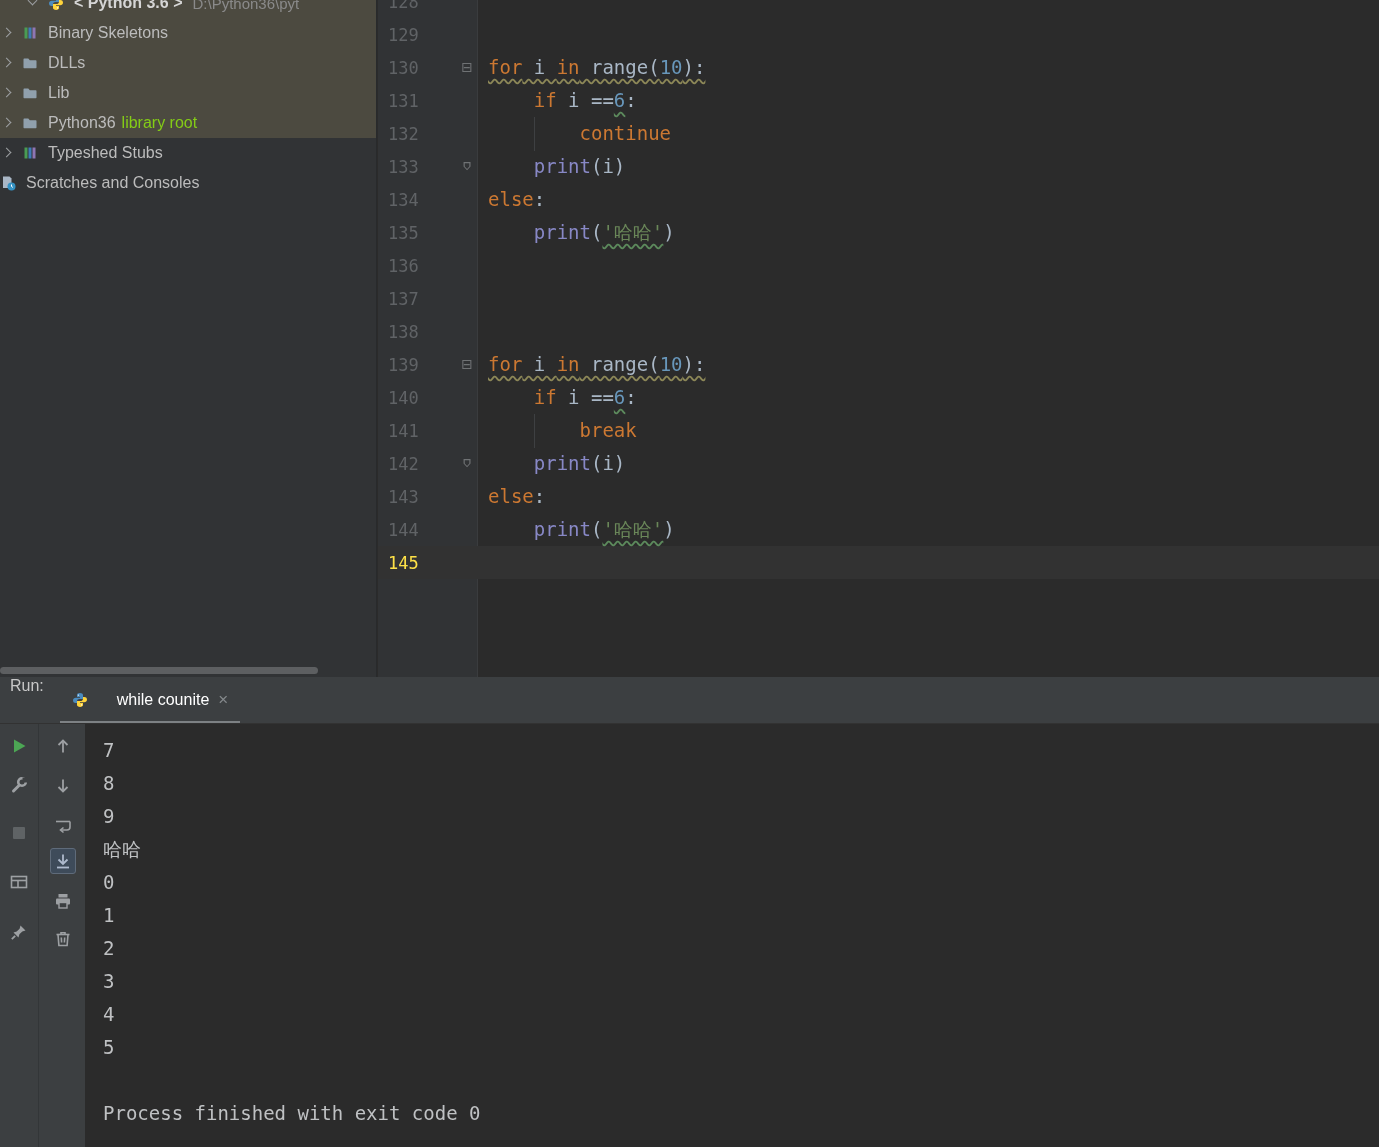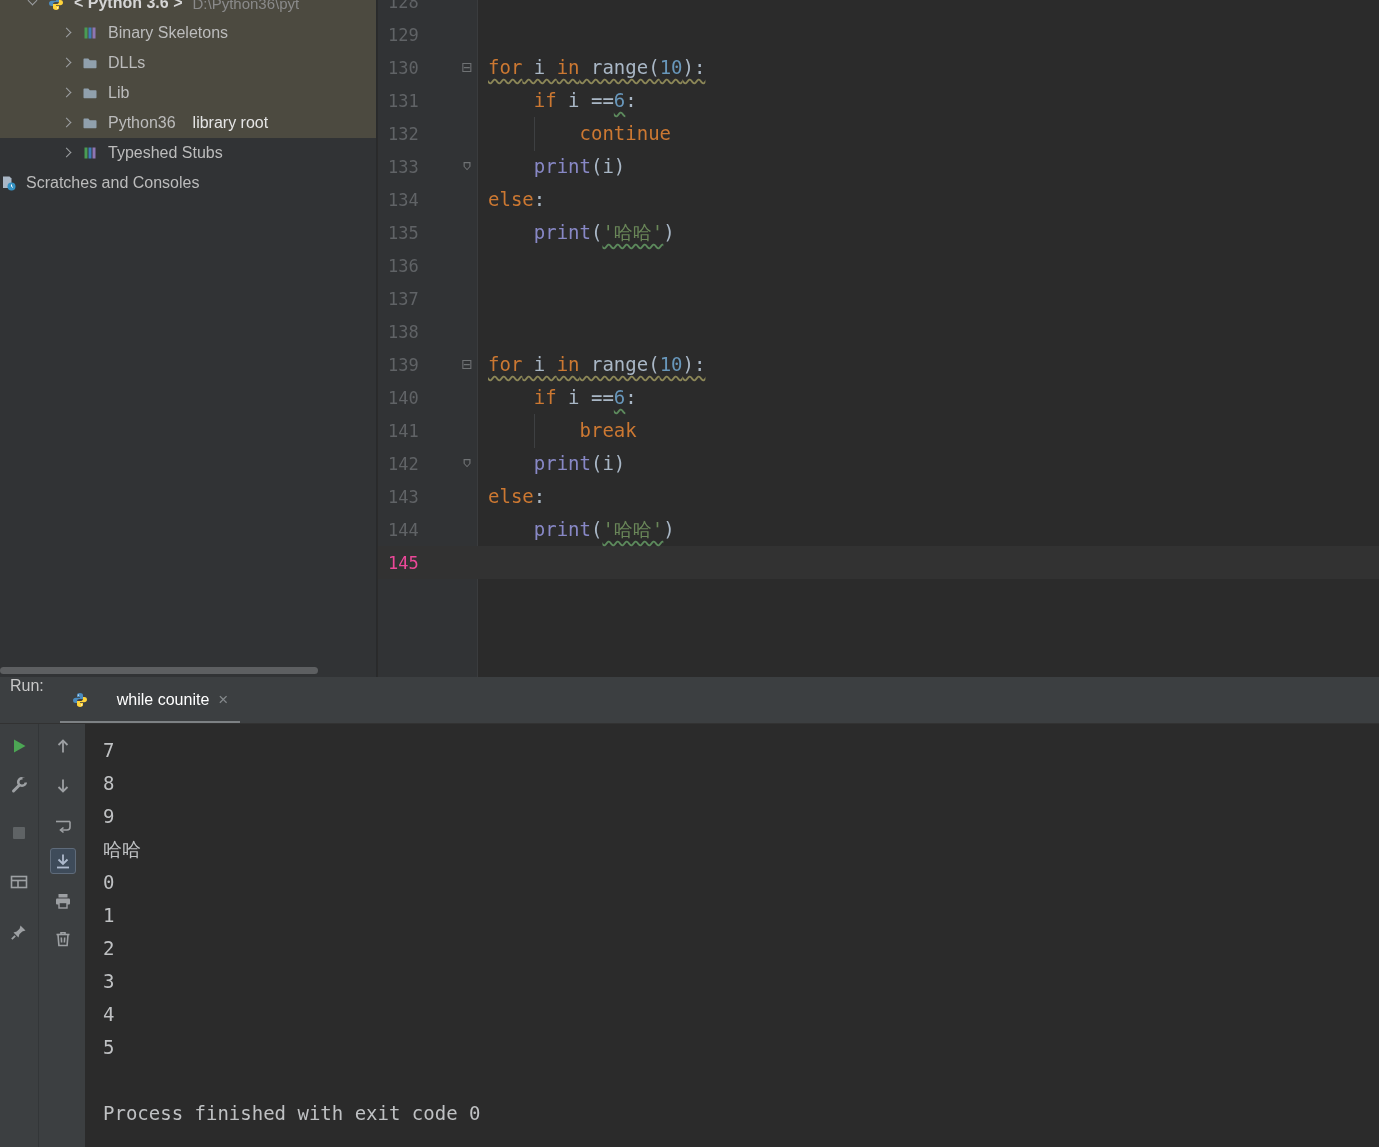--- a/index.html
+++ b/index.html
@@ -5,40 +5,40 @@
   *{box-sizing:border-box;margin:0;padding:0}
   html,body{width:1379px;height:1147px;overflow:hidden}
   body{position:relative;background:#2b2b2b;font-family:"Liberation Sans",sans-serif}
 
   
   .project{position:absolute;left:0;top:0;width:377px;height:677px;background:#313335;border-right:1px solid #282a2c;overflow:hidden}
   .tree{margin-top:-12px}
   .trow{height:30px;display:flex;align-items:center;color:#bcbcbc;font-size:16px;white-space:nowrap;cursor:default}
   .trow.sel{background:#4c4a40}
   .hdr{padding-left:26px}
-  .lvl1{padding-left:60px}
+  .lvl1{}
   .lvl0{}
   .hdr-label{font-weight:bold;color:#d6d6d6}
   .tpath{color:#8a8a8a;margin-left:10px;font-size:15px;overflow:hidden}
-  .tsuffix{color:#e5e5e5;margin-left:17px}
+  .tsuffix{color:#84cc16;margin-left:6px}
   .ticon{width:18px;height:16px;flex:0 0 18px;margin-right:8px;display:flex;align-items:center}
   .chev{width:14px;height:14px;flex:0 0 14px;position:relative;margin-right:8px}
   .chev::after{content:"";position:absolute;left:3px;top:3px;width:6px;height:6px;border-right:1.6px solid #9da0a3;border-bottom:1.6px solid #9da0a3;transform:rotate(-45deg)}
   .chev.down::after{transform:rotate(45deg);top:1px}
   .hscroll{position:absolute;left:0;bottom:3px;width:318px;height:7px;background:#5d5f61;border-radius:4px}
 
   
   .editor{position:absolute;left:378px;right:0;top:0;height:677px;background:#2b2b2b;overflow:hidden}
   .gutter-bg{position:absolute;left:0;top:0;width:100px;height:100%;background:#313335;border-right:1px solid #3a3c3e}
   .lines{position:relative;margin-top:-15px}
   .code-row{display:flex;height:33px;line-height:33px;font-family:"DejaVu Sans Mono",monospace;font-size:19px}
   .code-row.current{background:#323232}
   .gutter{flex:0 0 100px;position:relative;color:#606366}
   .ln{padding-left:10px;font-size:17px}
-  .code-row.current .ln{color:#ec4899}
+  .code-row.current .ln{color:#fde047}
   .mark{position:absolute;right:2px;top:0;width:18px;text-align:center;font-family:"DejaVu Sans",sans-serif;font-size:14px;color:#6f7274;line-height:33px}
   .m-end{transform:rotate(180deg)}
   .code{margin:0;padding-left:10px;font:inherit;color:#a9b7c6;white-space:pre}
   .tk-k{color:#cc7832}.tk-n{color:#6897bb}.tk-s{color:#6a8759}.tk-b{color:#8888c6}.tk-d{color:#a9b7c6}
   .wv-y{text-decoration-line:underline;text-decoration-style:wavy;text-decoration-color:#8c8757;text-underline-offset:4px}
   .wv-g{text-decoration-line:underline;text-decoration-style:wavy;text-decoration-color:#5c8a5c;text-underline-offset:4px}
   .iguide{position:absolute;width:1px;background:#3e4042}
   .g1{left:156px;top:117px;height:34px}
   .g2{left:156px;top:414px;height:34px}
 

